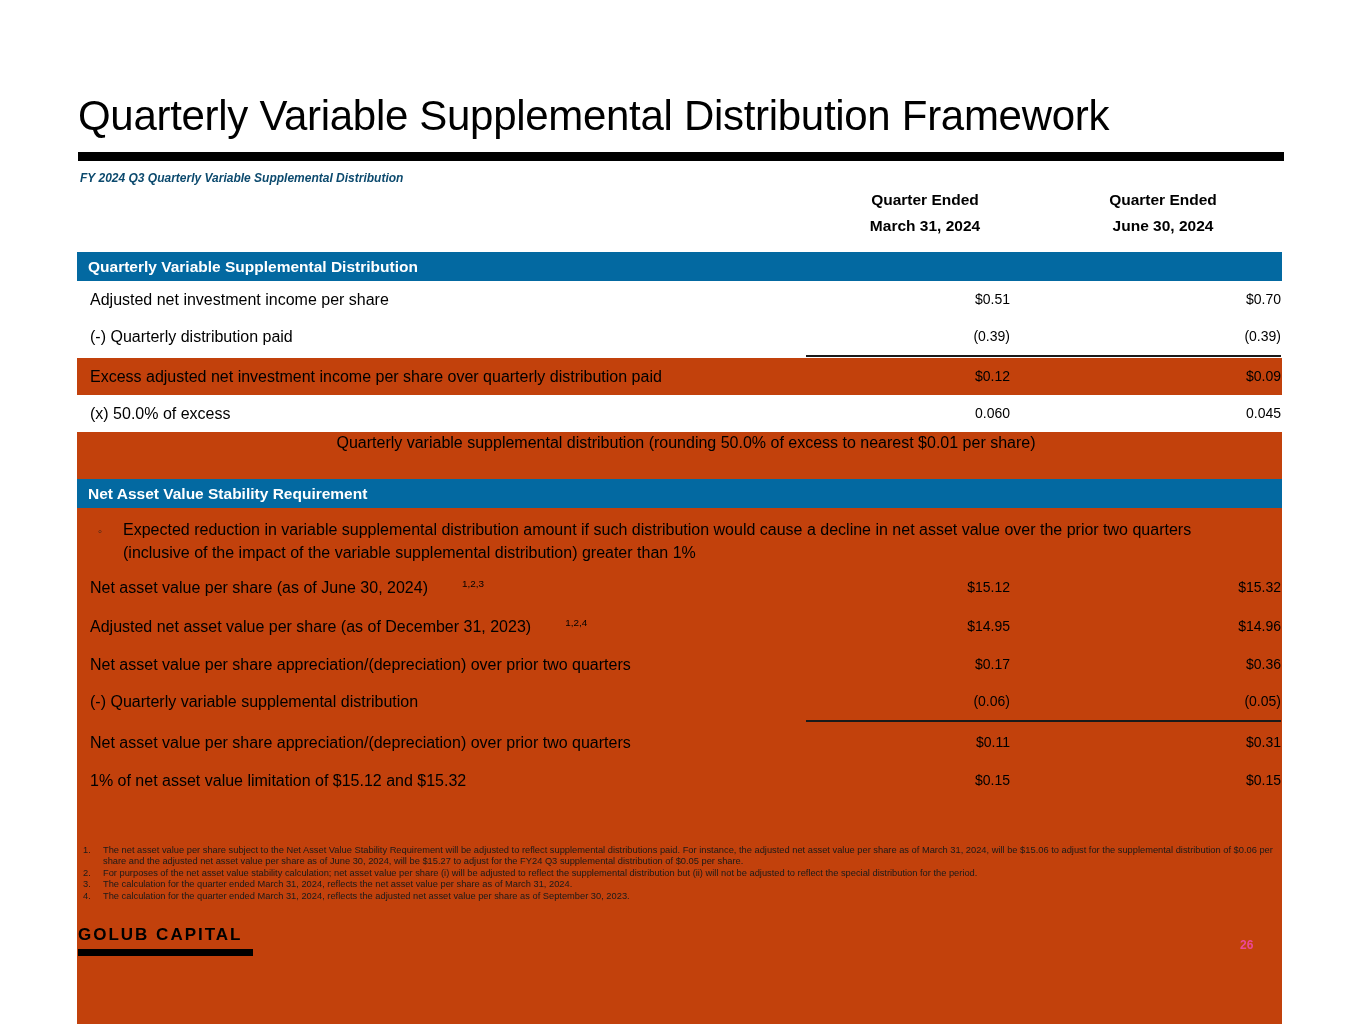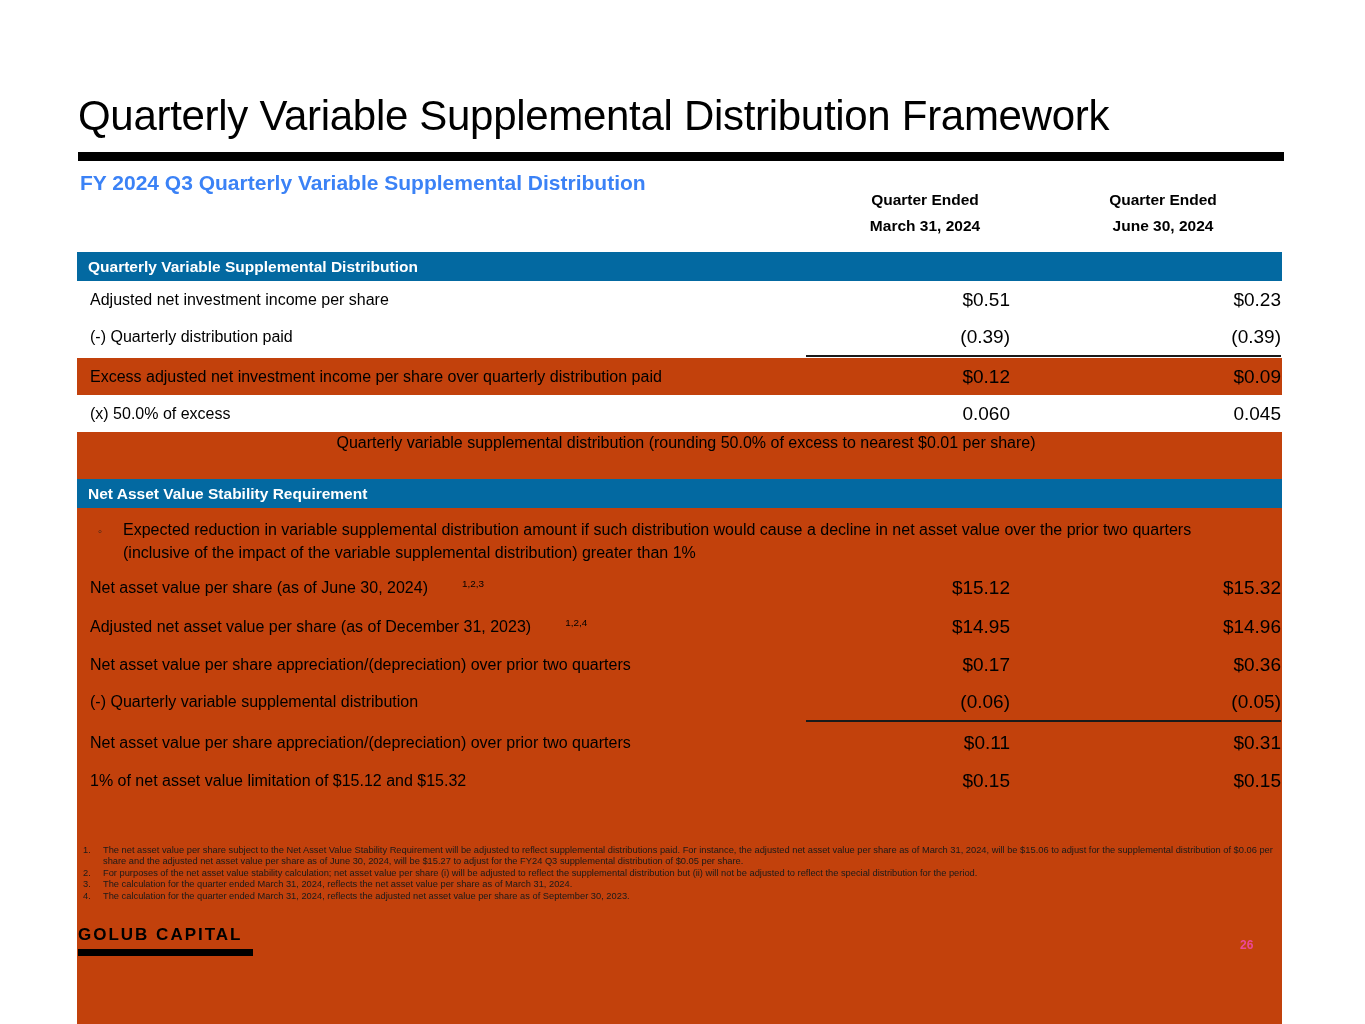--- a/index.html
+++ b/index.html
@@ -41,24 +41,25 @@
     width: 1206px;
     height: 9px;
     background: #000000;
   }
 
   
   .sub-heading {
     position: absolute;
     left: 80px;
     top: 171px;
-    font-size: 21px;
-    font-weight: bold;
-    color: #3b82f6;
+    font-size: 12px;
+    font-weight: bold;
+    color: #0c4a6e;
     white-space: nowrap;
+    font-style: italic;
   }
 
   
   .col-head {
     position: absolute;
     font-size: 15.5px;
     font-weight: bold;
     text-align: center;
     color: #000;
     white-space: nowrap;
@@ -102,21 +103,21 @@
     flex: 0 0 729px;
     padding-left: 13px;
     box-sizing: border-box;
     line-height: 21px;
   }
   .row .val {
     flex: 0 0 238px;
     text-align: right;
     padding-right: 34px;
     box-sizing: border-box;
-    font-size: 19px;
+    font-size: 14px;
     line-height: 21px;
   }
   .row .val.last { padding-right: 1px; }
 
   
   .subrule {
     position: relative;
     height: 3px;
   }
   .subrule::after {
@@ -224,21 +225,21 @@
     <span class="l2">June 30, 2024</span>
   </div>
 
   <div class="tbl" style="top:252px;">
 
     <div class="band">Quarterly Variable Supplemental Distribution</div>
 
     <div class="row">
       <div class="lbl">Adjusted net investment income per share</div>
       <div class="val">$0.51</div>
-      <div class="val last">$0.23</div>
+      <div class="val last">$0.70</div>
     </div>
 
     <div class="row">
       <div class="lbl">(-) Quarterly distribution paid</div>
       <div class="val">(0.39)</div>
       <div class="val last">(0.39)</div>
     </div>
 
     <div class="subrule"></div>
 

